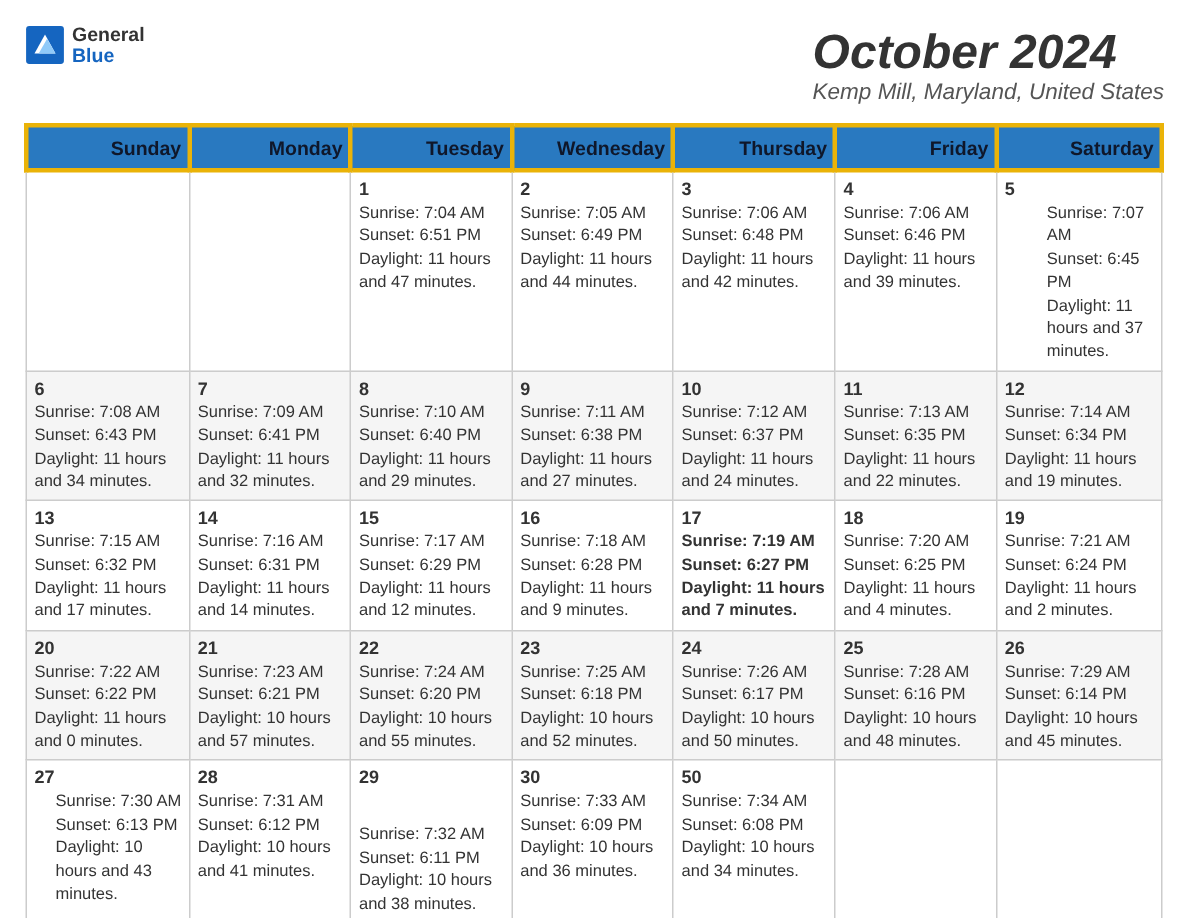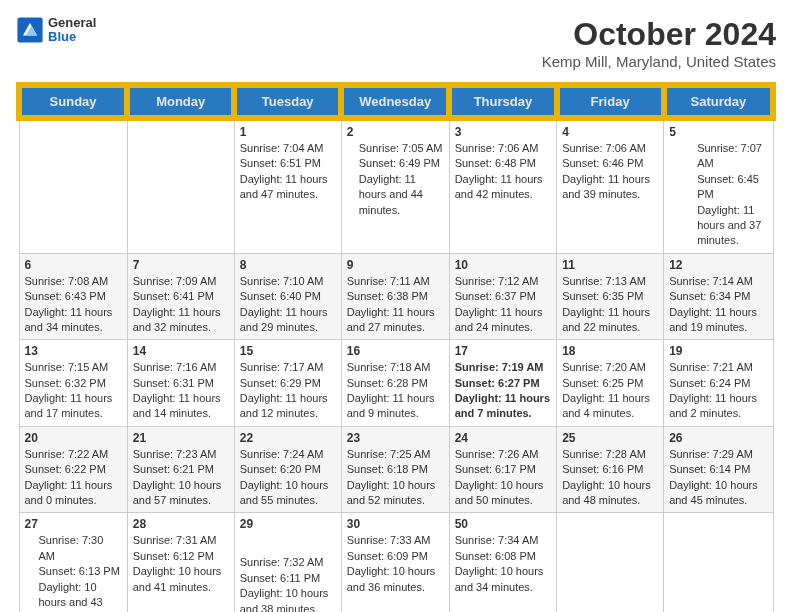--- a/index.html
+++ b/index.html
@@ -28,45 +28,46 @@
       font-weight: bold;
       line-height: 1.1;
     }
     .logo-text .general { color: #333; }
     .logo-text .blue { color: #1565c0; }
     .logo-icon {
       width: 28px;
       height: 28px;
     }
     .title-block {
-      text-align: right;
+      text-align: left;
+      font-style: italic;
     }
     .title-block h1 {
       font-size: 32px;
       font-weight: bold;
       color: #333;
     }
     .title-block h2 {
       font-size: 15px;
       font-weight: normal;
       color: #555;
     }
     .calendar {
       width: 100%;
       border-collapse: collapse;
       border: 1px solid #ccc;
     }
     .calendar th {
       background-color: #2979c0;
-      color: #e5e5e5;
+      color: #0f172a;
       font-size: 13px;
       font-weight: bold;
       padding: 6px 4px;
-      border: 6px solid #eab308;
-      text-align: center;
+      border: 3px solid #eab308;
+      text-align: right;
     }
     .calendar td {
       vertical-align: top;
       border: 1px solid #ccc;
       padding: 4px 5px;
       font-size: 10.5px;
       color: #333;
       min-width: 100px;
       background: #fff;
       min-height: 80px;
@@ -127,21 +128,21 @@
         <td class="empty-cell"></td>
         <td class="empty-cell"></td>
         <td>
           <span class="day-number">1</span>
           <div class="cell-info" style="white-space: pre-line;">Sunrise: 7:04 AM
 Sunset: 6:51 PM
 Daylight: 11 hours and 47 minutes.</div>
         </td>
         <td>
           <span class="day-number">2</span>
-          <div class="cell-info" style="white-space: pre-line; margin-left: 12px;">Sunrise: 7:05 AM
+          <div class="cell-info" style="white-space: pre-line;">Sunrise: 7:05 AM
 Sunset: 6:49 PM
 Daylight: 11 hours and 44 minutes.</div>
         </td>
         <td>
           <span class="day-number">3</span>
           <div class="cell-info" style="white-space: pre-line;">Sunrise: 7:06 AM
 Sunset: 6:48 PM
 Daylight: 11 hours and 42 minutes.</div>
         </td>
         <td>

